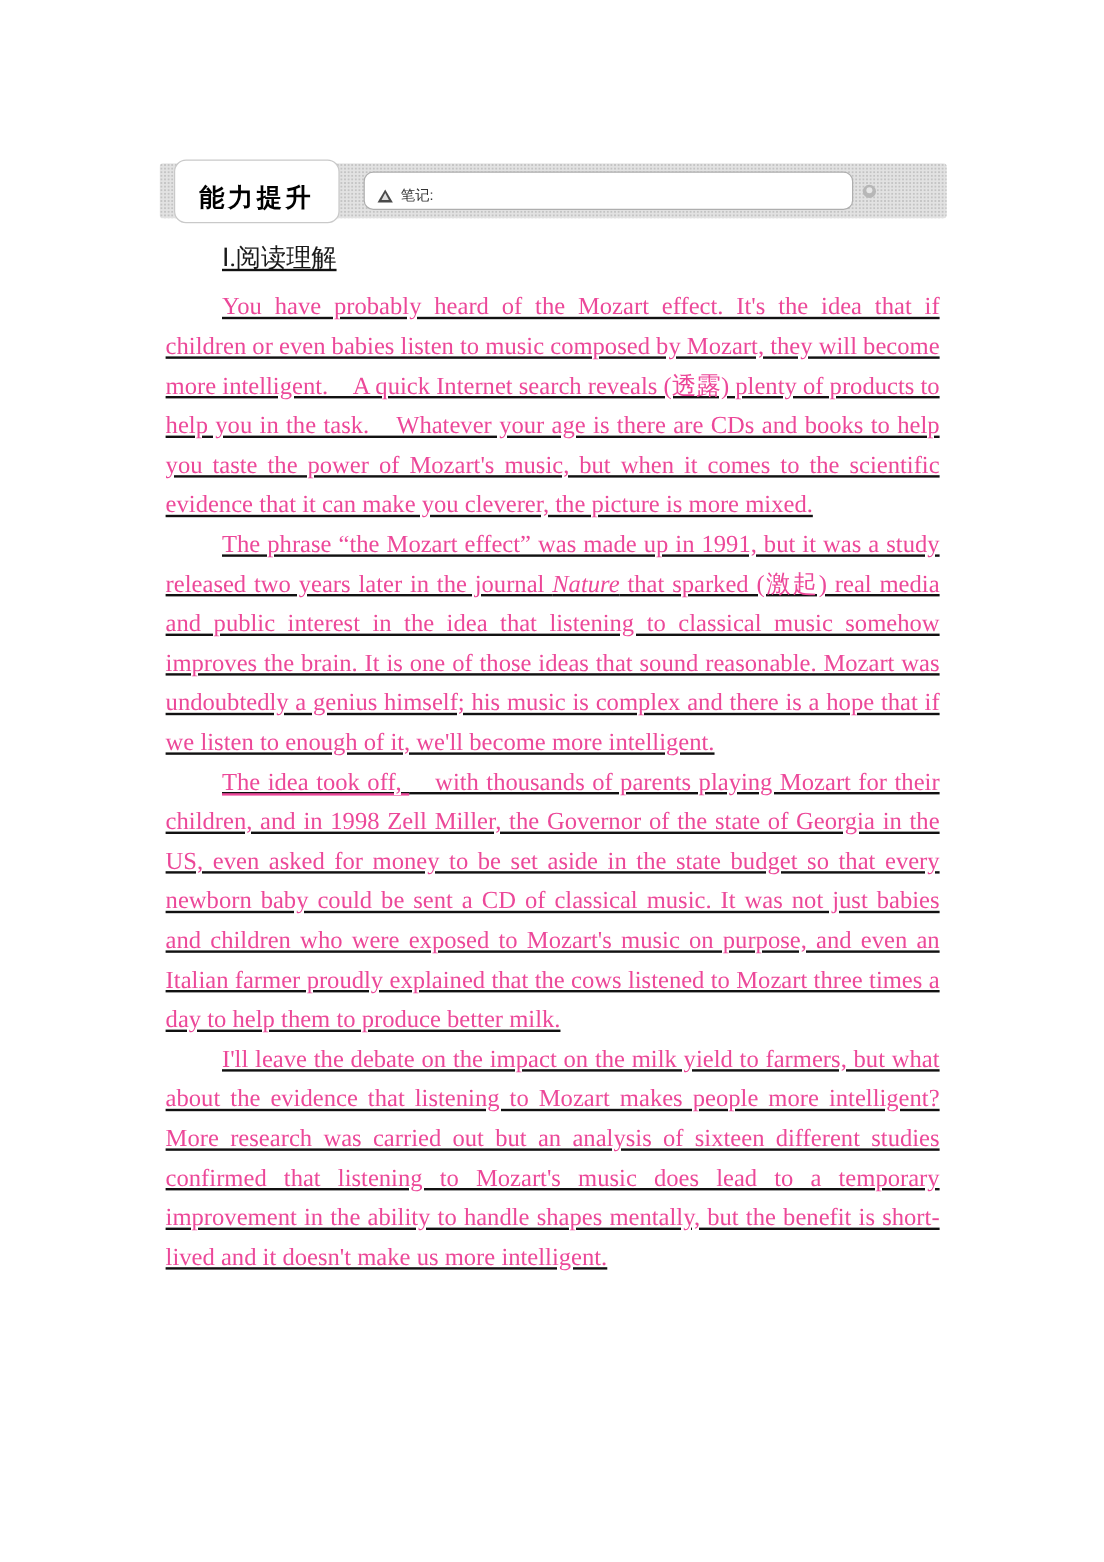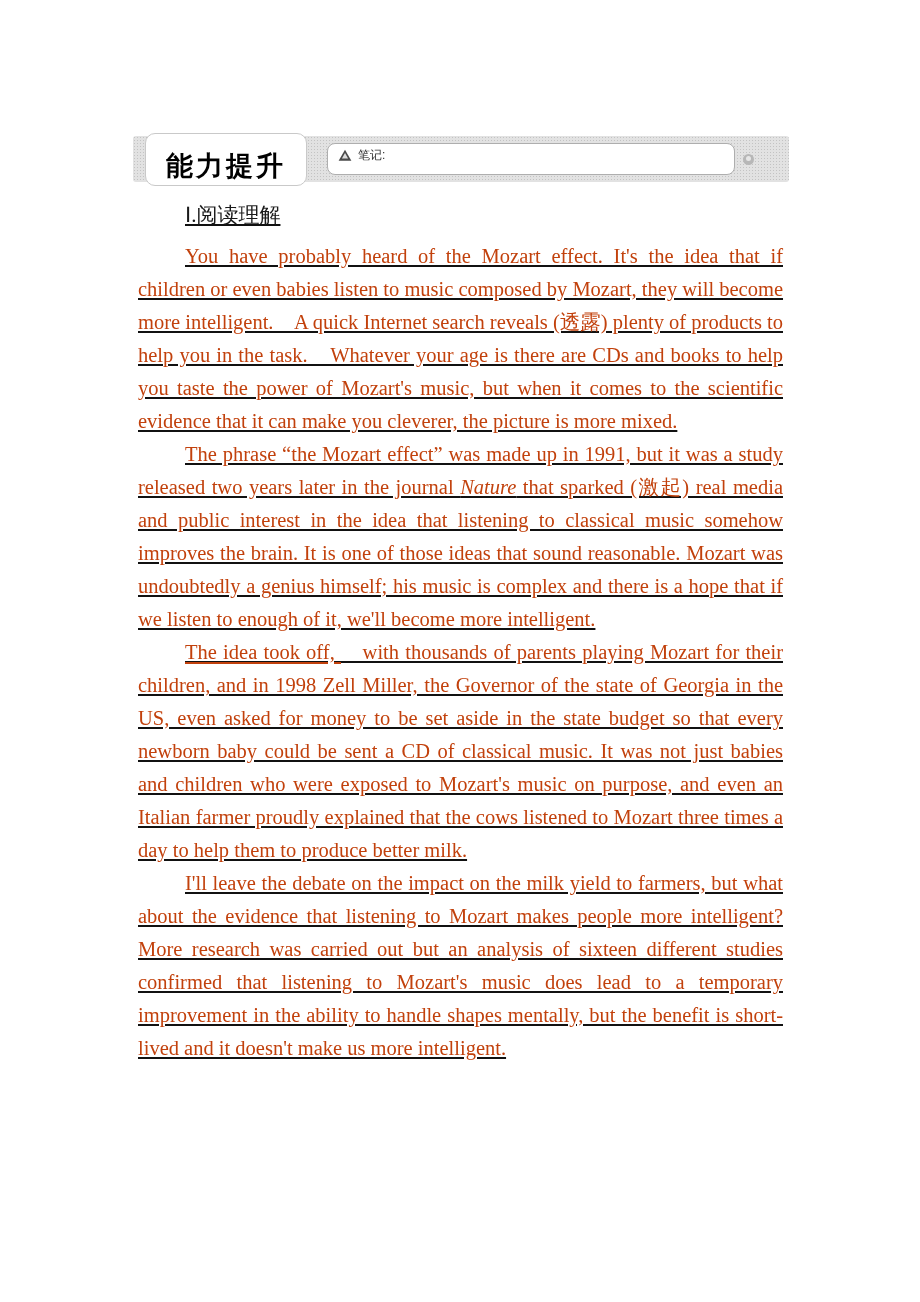--- a/index.html
+++ b/index.html
@@ -32,36 +32,36 @@
     box-sizing: border-box;
     padding: 0 10px;
   }
   .banner-label {
     background: #ffffff;
     border: 1px solid #c9c9c9;
     border-radius: 10px;
     padding: 16px 20px 3px 20px;
     font-family: "Liberation Sans", sans-serif;
     font-weight: bold;
-    font-size: 27px;
+    font-size: 21px;
     letter-spacing: 3px;
     color: #000000;
     margin-left: 2px;
     white-space: nowrap;
     line-height: 32px;
   }
   .note-box {
     background: #ffffff;
     border: 1px solid #aeaeae;
     border-radius: 8px;
     height: 32px;
     width: 408px;
     margin-left: 20px;
     display: flex;
-    align-items: flex-start;
+    align-items: flex-end;
     box-sizing: border-box;
     padding: 4px 10px;
     gap: 6px;
   }
   .note-icon {
     width: 14px;
     height: 13px;
     flex: 0 0 auto;
     margin-top: 1px;
   }
@@ -106,21 +106,21 @@
     padding-left: 47px;
     font-weight: normal;
     color: #1a1a1a;
   }
   .content p {
     margin: 0;
     font-size: 20.5px;
     line-height: 33px;
     text-align: justify;
     text-indent: 47px;
-    color: #c2410c;
+    color: #ec4899;
   }
   .italic { font-style: italic; }
   .underlined {
     text-decoration: underline;
     text-underline-offset: 3px;
   }
   .bold { font-weight: bold; }
 </style>
 </head>
 <body>

